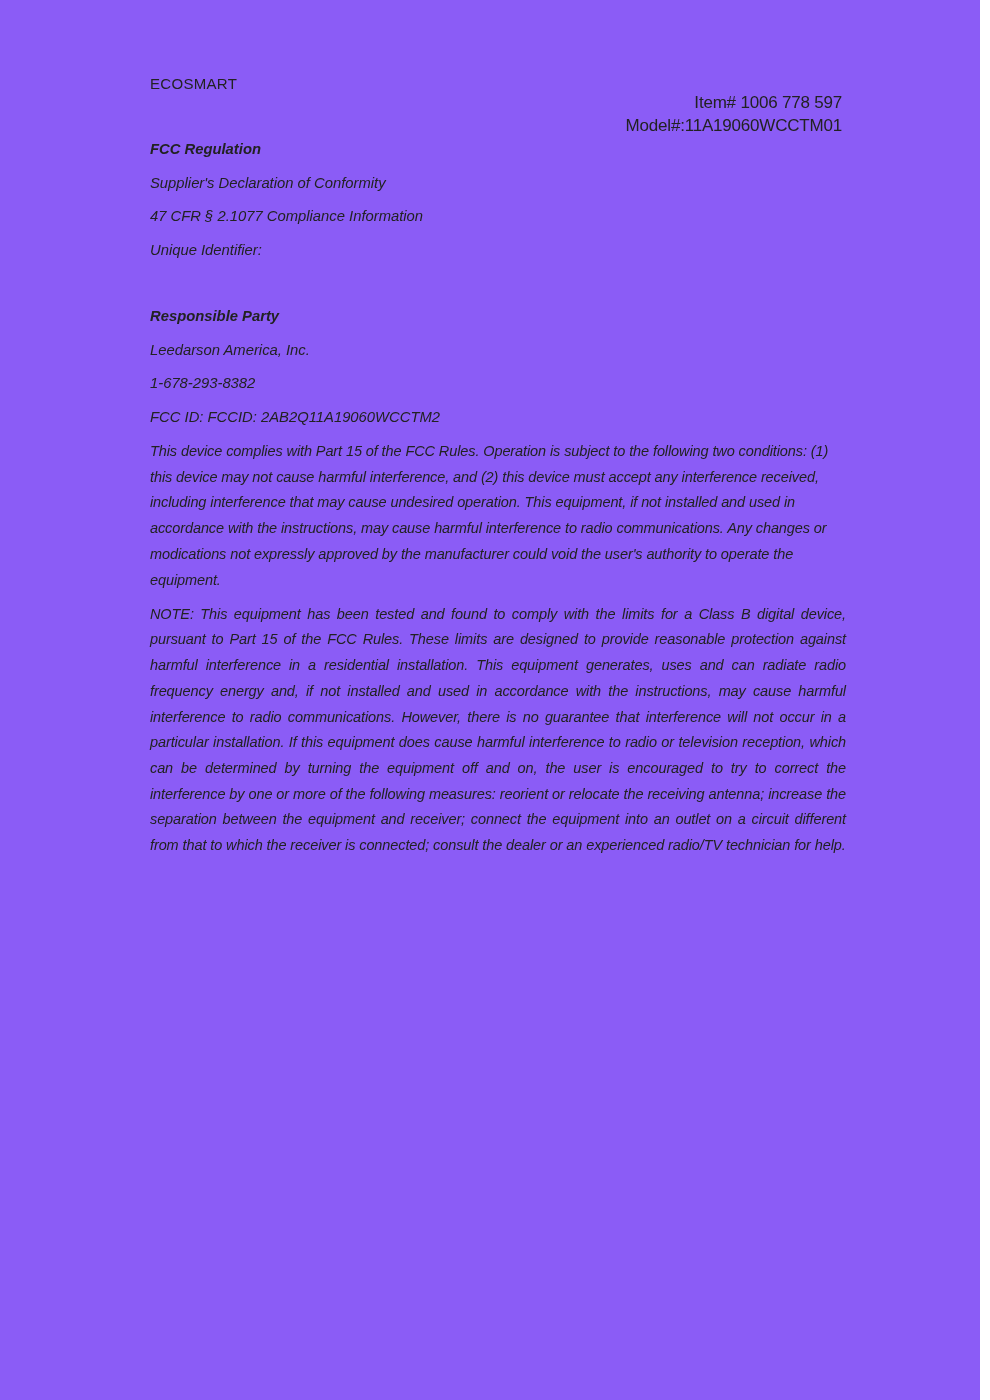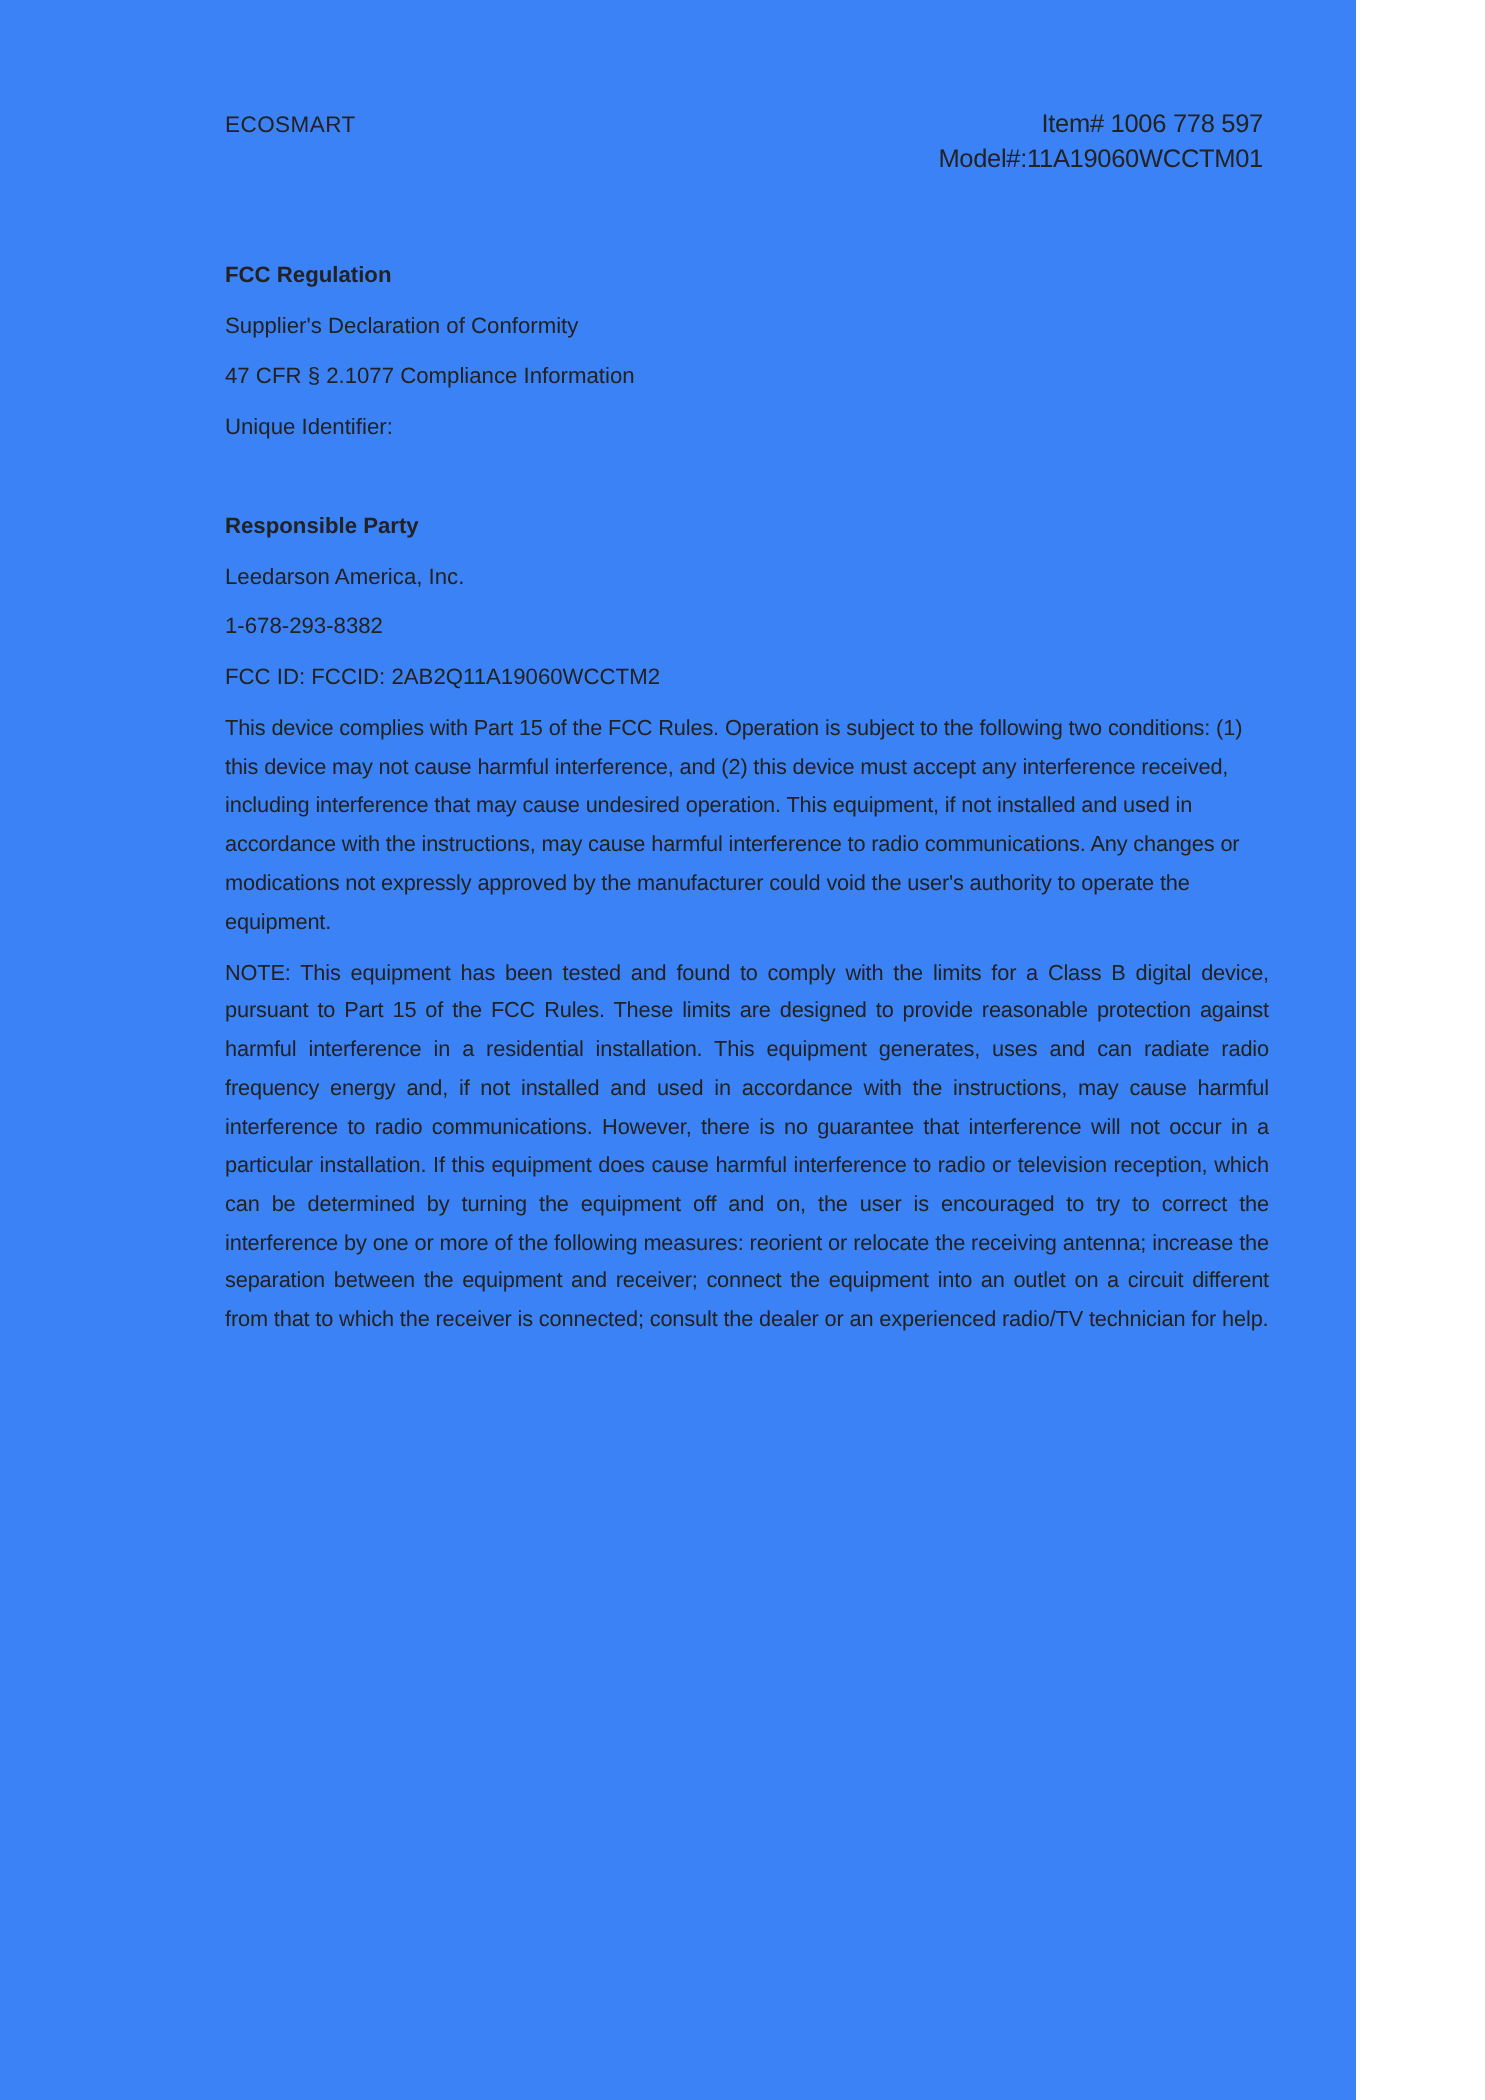--- a/index.html
+++ b/index.html
@@ -10,23 +10,23 @@
   body {
     width: 990px;
     height: 1400px;
     position: relative;
     font-family: "Liberation Sans", sans-serif;
     color: #222222;
     -webkit-font-smoothing: antialiased;
   }
   .page {
     position: relative;
-    width: 904px;
+    width: 980px;
     height: 1400px;
-    background: #3b82f6;
+    background: #8b5cf6;
     overflow: hidden;
   }
   .hdr {
     position: absolute;
     left: 150px;
     top: 72px;
     width: 692px;
     display: flex;
     justify-content: space-between;
     align-items: flex-start;
@@ -37,26 +37,28 @@
     letter-spacing: 0.3px;
     line-height: 22px;
     padding-top: 1px;
   }
   .hdr-right {
     text-align: right;
     font-size: 17px;
     line-height: 22.5px;
     letter-spacing: -0.2px;
     font-weight: 400;
+    margin-top: 20px;
   }
   .content {
     position: absolute;
     left: 150px;
-    top: 173px;
+    top: 138px;
     width: 696px;
+    font-style: italic;
   }
   .sec-heading {
     font-size: 14.8px;
     font-weight: 700;
     line-height: 22px;
     margin: 0 0 11.5px 0;
   }
   .line {
     font-size: 14.8px;
     font-weight: 400;

